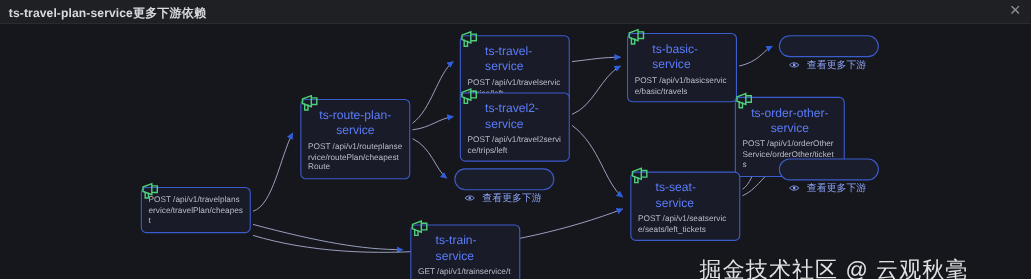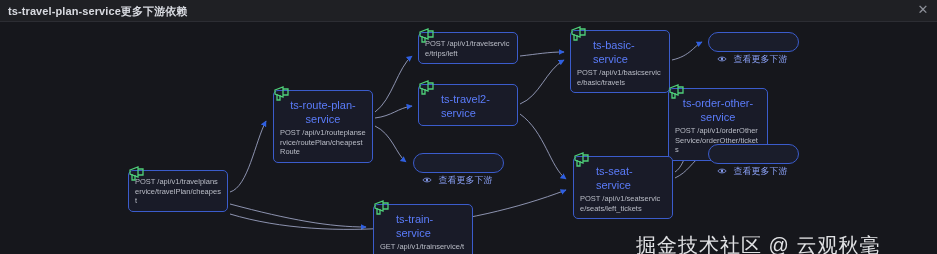--- a/index.html
+++ b/index.html
@@ -176,30 +176,32 @@
       <div class="nname">ts-route-plan-service</div>
       <div class="npath">POST /api/v1/routeplanservice/routePlan/cheapestRoute</div>
     </div>
 
     <div class="node wide" id="node-travel">
       <svg class="horn" viewBox="0 0 22 20">
         <path d="M4 5 L12 2 L12 12 L4 9 Z" fill="none" stroke="#4fd07a" stroke-width="1.3"></path>
         <path d="M12 4 L17 4 L17 10 L12 10" fill="none" stroke="#4fd07a" stroke-width="1.3"></path>
         <path d="M6 9 L6 15 L9 15 L9 10" fill="none" stroke="#4fd07a" stroke-width="1.3"></path>
       </svg>
+      <div class="nname">ts-travel-service</div>
       <div class="npath">POST /api/v1/travelservice/trips/left</div>
     </div>
 
     <div class="node wide" id="node-travel2">
       <svg class="horn" viewBox="0 0 22 20">
         <path d="M4 5 L12 2 L12 12 L4 9 Z" fill="none" stroke="#4fd07a" stroke-width="1.3"></path>
         <path d="M12 4 L17 4 L17 10 L12 10" fill="none" stroke="#4fd07a" stroke-width="1.3"></path>
         <path d="M6 9 L6 15 L9 15 L9 10" fill="none" stroke="#4fd07a" stroke-width="1.3"></path>
       </svg>
       <div class="nname">ts-travel2-service</div>
+      <div class="npath">POST /api/v1/travel2service/trips/left</div>
     </div>
 
     <div class="node wide" id="node-basic">
       <svg class="horn" viewBox="0 0 22 20">
         <path d="M4 5 L12 2 L12 12 L4 9 Z" fill="none" stroke="#4fd07a" stroke-width="1.3"></path>
         <path d="M12 4 L17 4 L17 10 L12 10" fill="none" stroke="#4fd07a" stroke-width="1.3"></path>
         <path d="M6 9 L6 15 L9 15 L9 10" fill="none" stroke="#4fd07a" stroke-width="1.3"></path>
       </svg>
       <div class="nname">ts-basic-service</div>
       <div class="npath">POST /api/v1/basicservice/basic/travels</div>

